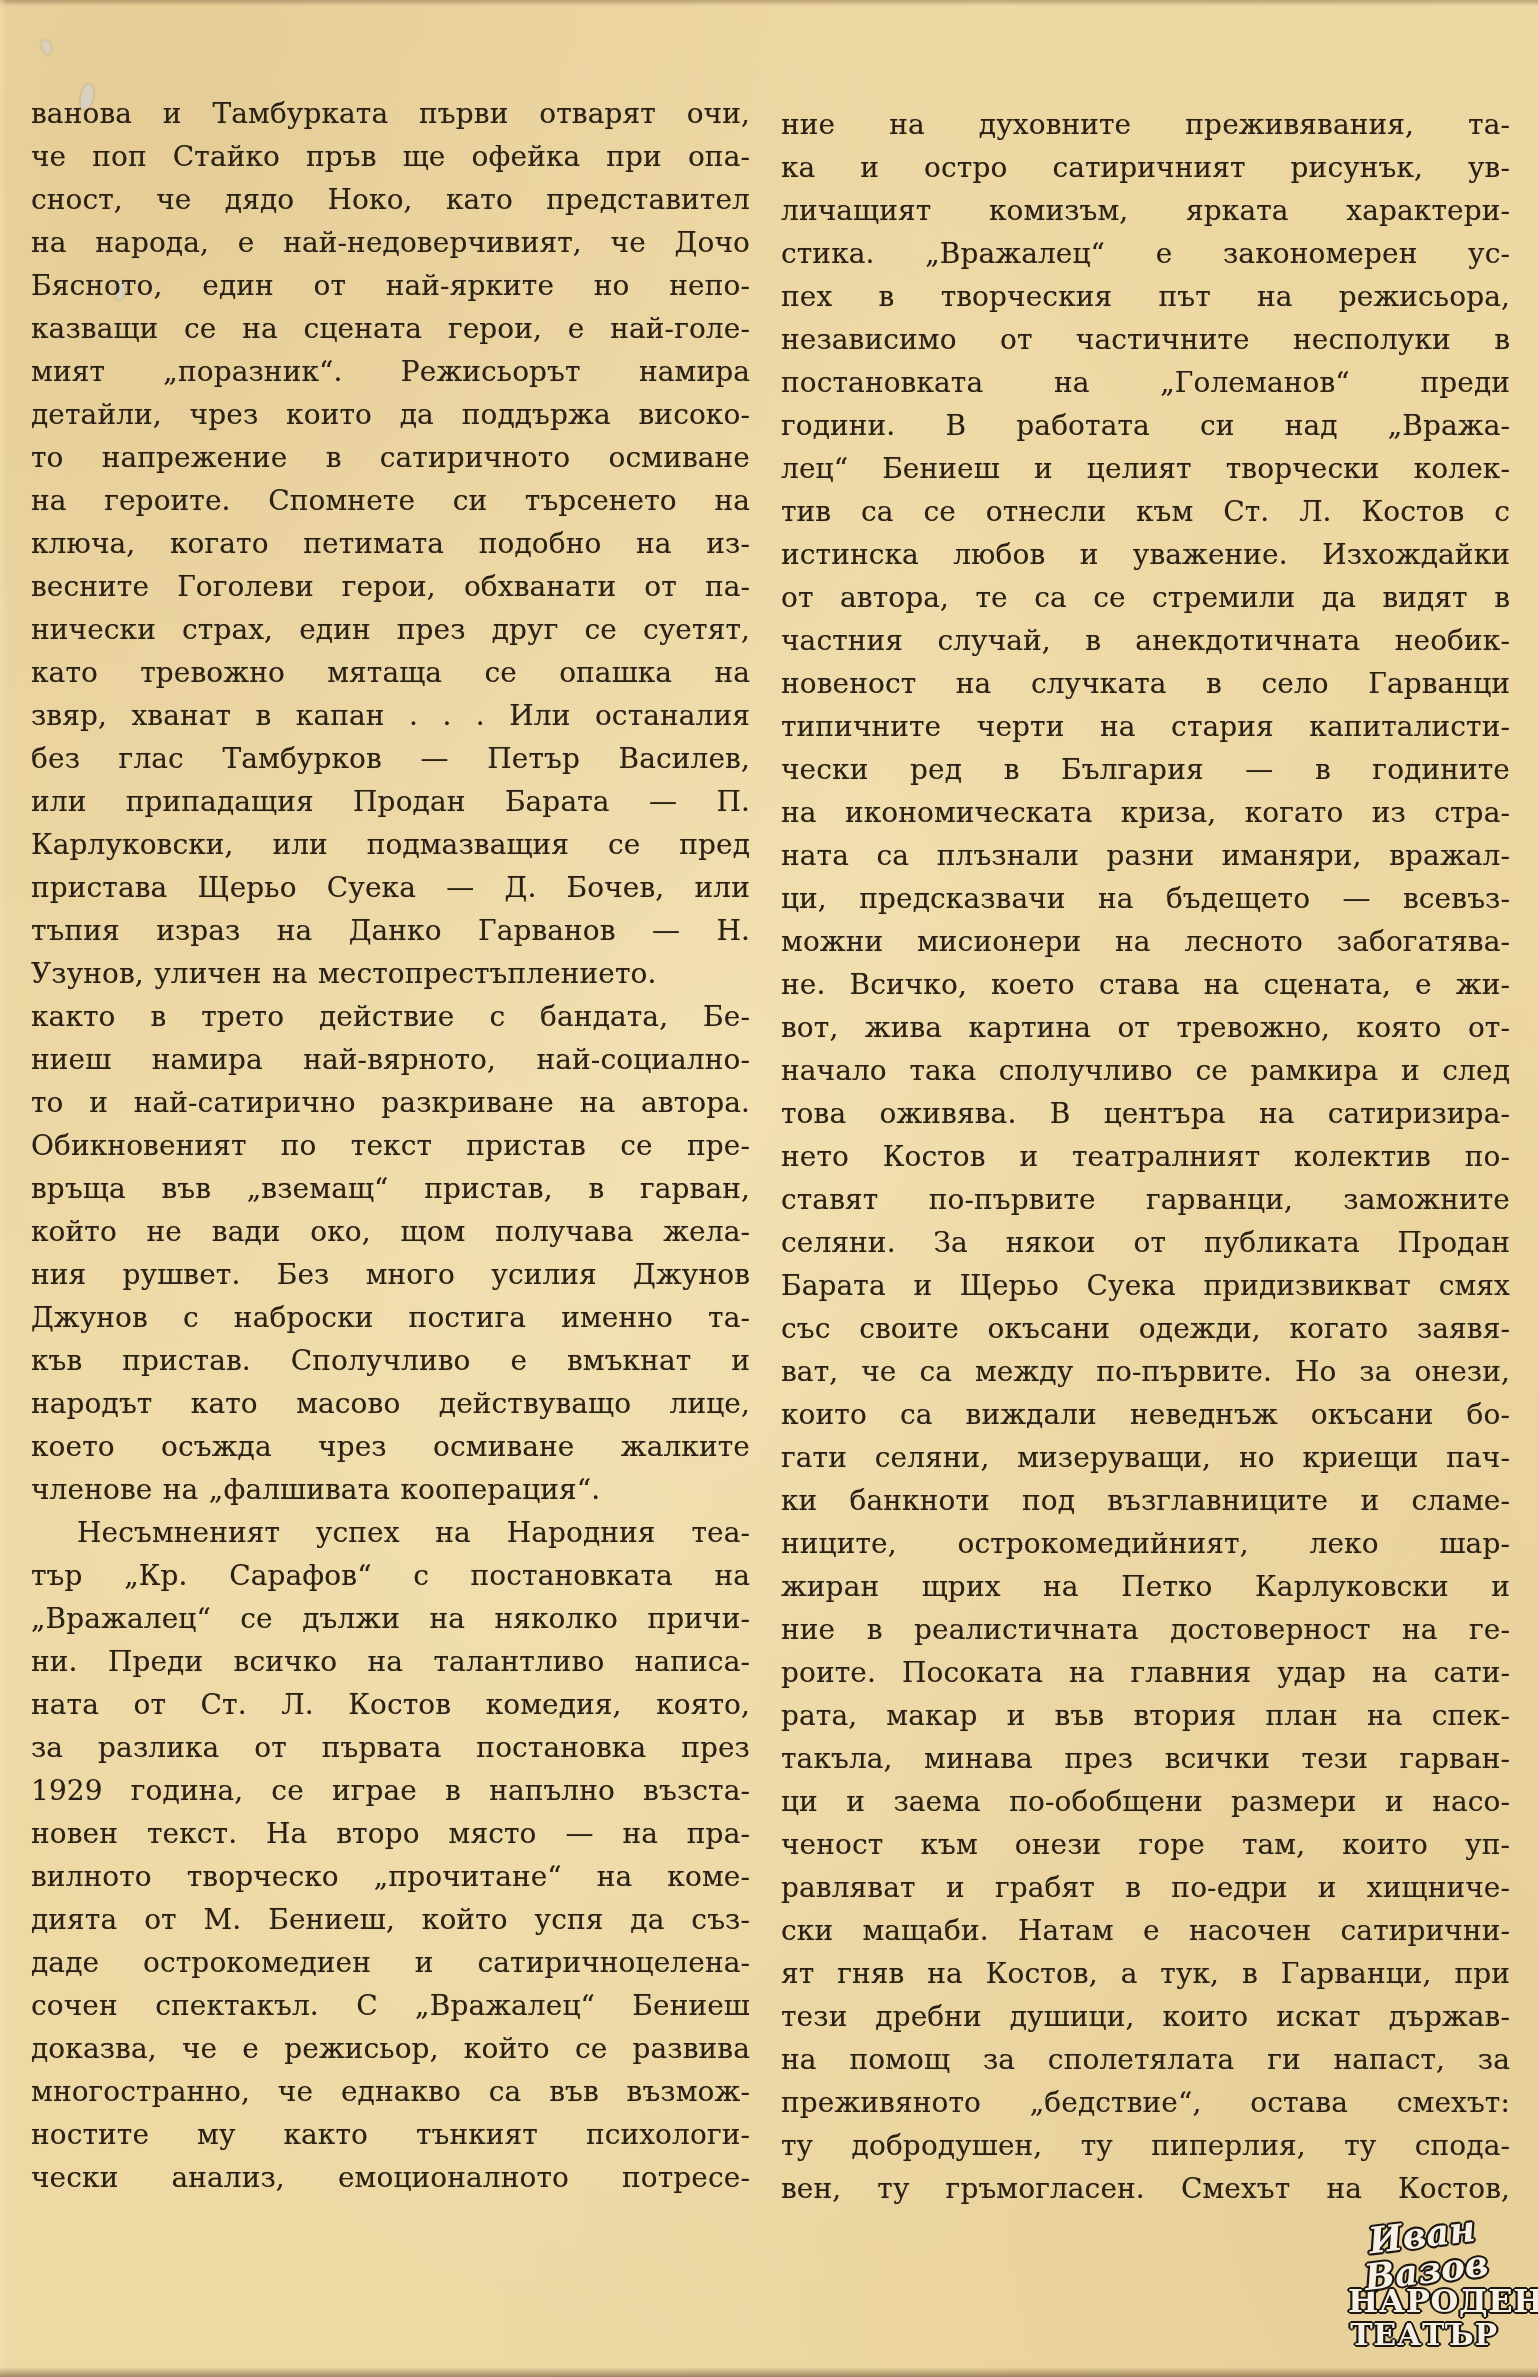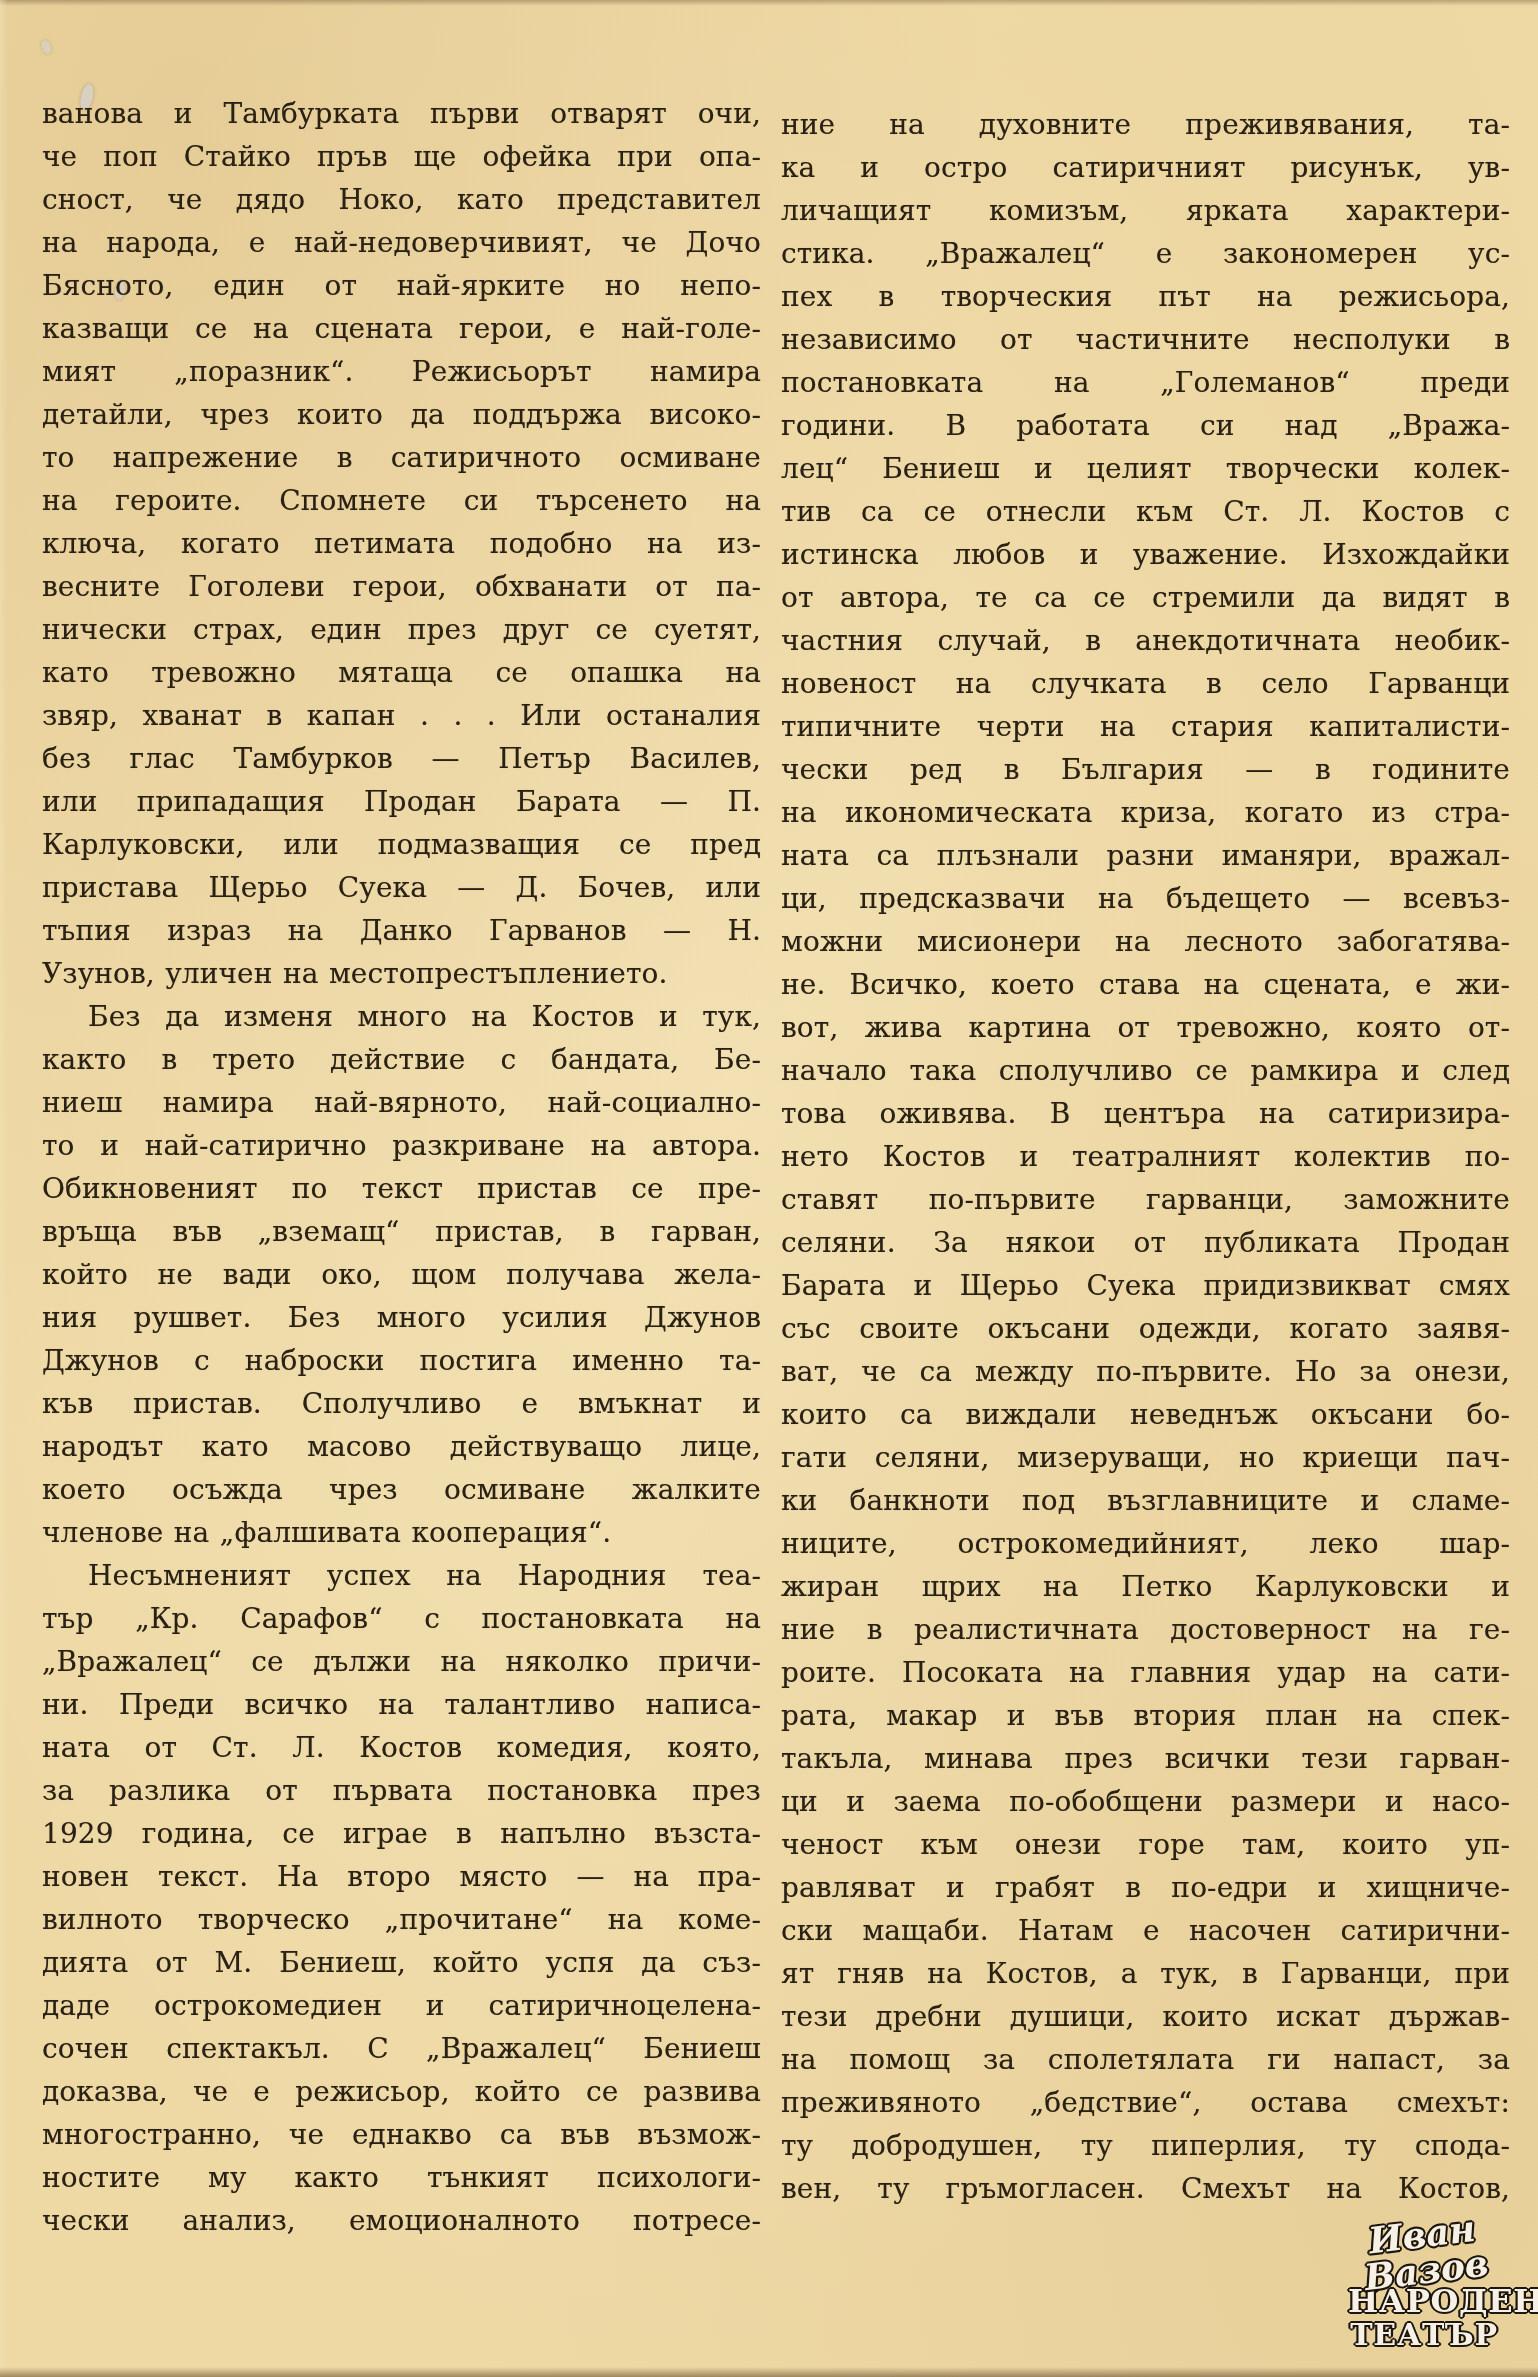--- a/index.html
+++ b/index.html
@@ -45,21 +45,21 @@
   .column {
     position: absolute;
     top: 92px;
     color: #2a2115;
     font-size: 28px;
     line-height: 43px;
     letter-spacing: 0.1px;
     word-spacing: 1.4px;
     text-shadow: 0 0 0.7px rgba(42,33,21,0.35);
   }
-  .column.left  { left: 42px;   width: 719px; }
+  .column.left  { left: 31px;   width: 719px; }
   .column.right { left: 781px; width: 729px; margin-top: 11px; }
 
   .line {
     height: 43px;
     white-space: normal;
     overflow: visible;
   }
   .line.just {
     text-align: justify;
     text-align-last: justify;
@@ -131,21 +131,20 @@
     <div class="line just">весните Гоголеви герои, обхванати от па-</div>
     <div class="line just">нически страх, един през друг се суетят,</div>
     <div class="line just">като тревожно мятаща се опашка на</div>
     <div class="line just">звяр, хванат в капан . . . Или останалия</div>
     <div class="line just">без глас Тамбурков — Петър Василев,</div>
     <div class="line just">или припадащия Продан Барата — П.</div>
     <div class="line just">Карлуковски, или подмазващия се пред</div>
     <div class="line just">пристава Щерьо Суека — Д. Бочев, или</div>
     <div class="line just">тъпия израз на Данко Гарванов — Н.</div>
     <div class="line last">Узунов, уличен на местопрестъплението.</div>
-    <div class="line just indent">Без да изменя много на Костов и тук,</div>
     <div class="line just">както в трето действие с бандата, Бе-</div>
     <div class="line just">ниеш намира най-вярното, най-социално-</div>
     <div class="line just">то и най-сатирично разкриване на автора.</div>
     <div class="line just">Обикновеният по текст пристав се пре-</div>
     <div class="line just">връща във „вземащ“ пристав, в гарван,</div>
     <div class="line just">който не вади око, щом получава жела-</div>
     <div class="line just">ния рушвет. Без много усилия Джунов</div>
     <div class="line just">Джунов с наброски постига именно та-</div>
     <div class="line just">къв пристав. Сполучливо е вмъкнат и</div>
     <div class="line just">народът като масово действуващо лице,</div>

